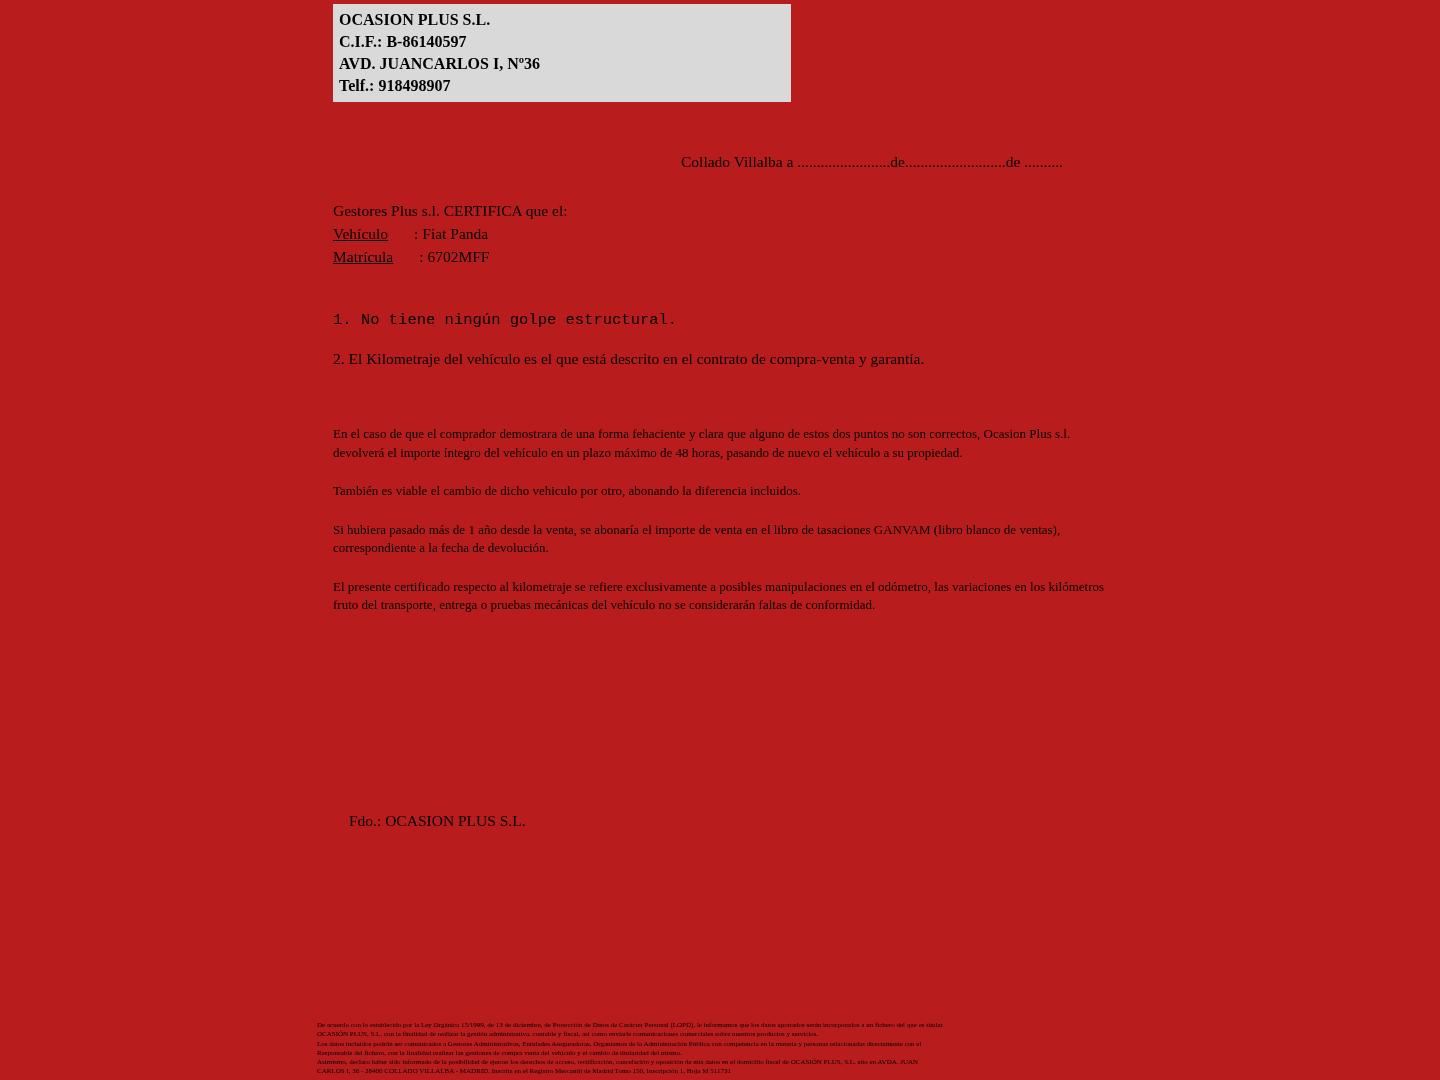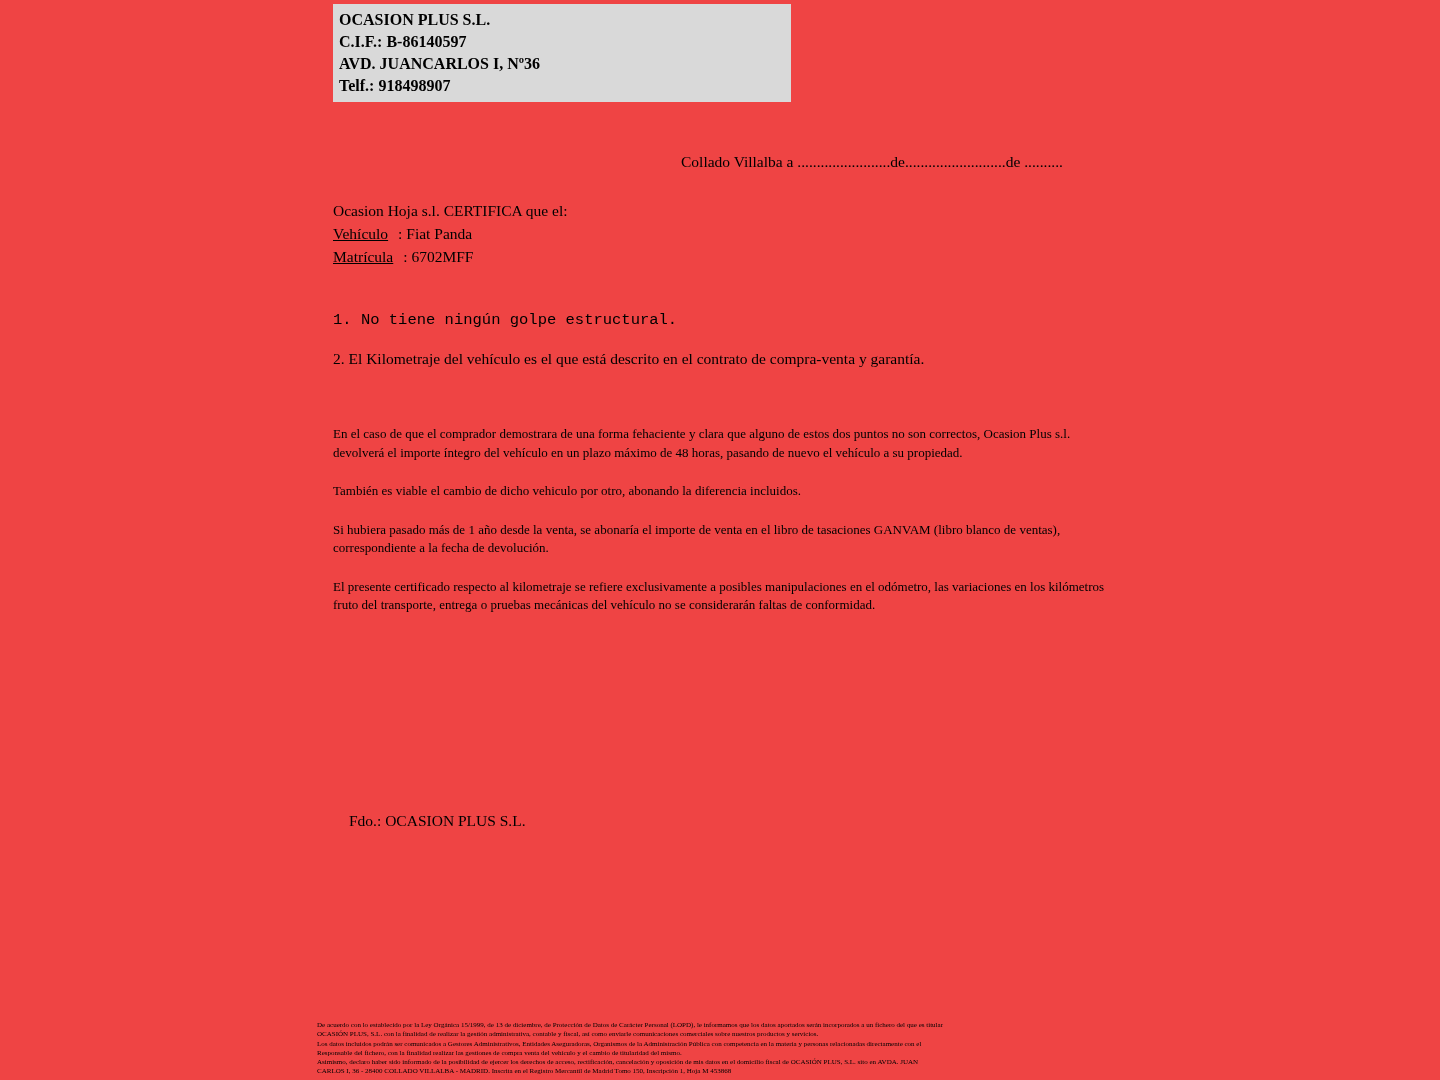--- a/index.html
+++ b/index.html
@@ -4,21 +4,21 @@
 <style>
   html, body {
     margin: 0;
     padding: 0;
     background: #ffffff;
   }
   .page {
     position: relative;
     width: 1440px;
     height: 1080px;
-    background: #ef4444;
+    background: #b91c1c;
     overflow: hidden;
     font-family: "Liberation Serif", "DejaVu Serif", serif;
     color: #000000;
   }
   .content {
     position: absolute;
     left: 333px;
     top: 4px;
     width: 778px;
   }
@@ -44,21 +44,21 @@
     line-height: 23px;
   }
   .kv {
     font-size: 15.5px;
     line-height: 23px;
   }
   .kv .label {
     text-decoration: underline;
   }
   .kv .value {
-    margin-left: 10px;
+    margin-left: 26px;
   }
   .point {
     font-size: 15.5px;
     line-height: 19px;
   }
   .point1 { margin-top: 43px; font-family: Liberation Mono, monospace; }
   .point2 { margin-top: 19px; }
   .para {
     margin: 20px 0 0 0;
     font-size: 13px;
@@ -92,21 +92,21 @@
 
     <div class="header-box">
       <div>OCASION PLUS S.L.</div>
       <div>C.I.F.: B-86140597</div>
       <div>AVD. JUANCARLOS I, Nº36</div>
       <div>Telf.: 918498907</div>
     </div>
 
     <div class="date-line">Collado Villalba a ........................de..........................de ..........</div>
 
-    <div class="certifica">Ocasion Hoja s.l. CERTIFICA que el:</div>
+    <div class="certifica">Gestores Plus s.l. CERTIFICA que el:</div>
 
     <div class="kv">
       <span class="label">Vehículo</span><span class="value">: Fiat Panda</span>
     </div>
 
     <div class="kv">
       <span class="label">Matrícula</span><span class="value">: 6702MFF</span>
     </div>
 
     <div class="point point1">1. No tiene ningún golpe estructural.</div>
@@ -120,15 +120,15 @@
     <div class="signature">Fdo.: OCASION PLUS S.L.</div>
 
   </div>
 
   <div class="footer">
     <div class="footer-line">De acuerdo con lo establecido por la Ley Orgánica 15/1999, de 13 de diciembre, de Protección de Datos de Carácter Personal (LOPD), le informamos que los datos aportados serán incorporados a un fichero del que es titular</div>
     <div class="footer-line">OCASIÓN PLUS, S.L. con la finalidad de realizar la gestión administrativa, contable y fiscal, así como enviarle comunicaciones comerciales sobre nuestros productos y servicios.</div>
     <div class="footer-line">Los datos incluidos podrán ser comunicados a Gestores Administrativos, Entidades Aseguradoras, Organismos de la Administración Pública con competencia en la materia y personas relacionadas directamente con el</div>
     <div class="footer-line">Responsable del fichero, con la finalidad realizar las gestiones de compra venta del vehículo y el cambio de titularidad del mismo.</div>
     <div class="footer-line">Asimismo, declaro haber sido informado de la posibilidad de ejercer los derechos de acceso, rectificación, cancelación y oposición de mis datos en el domicilio fiscal de OCASIÓN PLUS, S.L. sito en AVDA. JUAN</div>
-    <div class="footer-line">CARLOS I, 36 - 28400 COLLADO VILLALBA - MADRID. Inscrita en el Registro Mercantil de Madrid Tomo 150, Inscripción 1, Hoja M 453868</div>
+    <div class="footer-line">CARLOS I, 36 - 28400 COLLADO VILLALBA - MADRID. Inscrita en el Registro Mercantil de Madrid Tomo 150, Inscripción 1, Hoja M 511731</div>
   </div>
 </div>
 
 </body></html>

